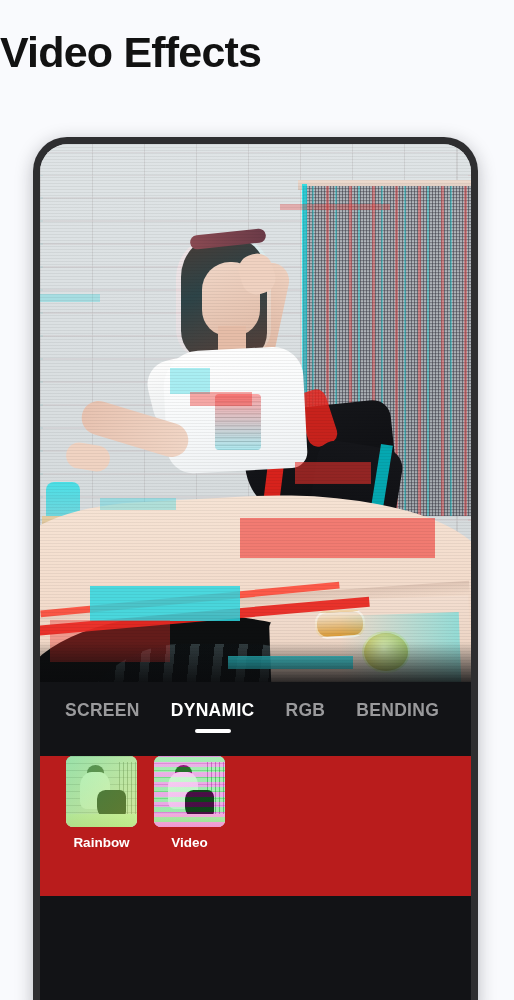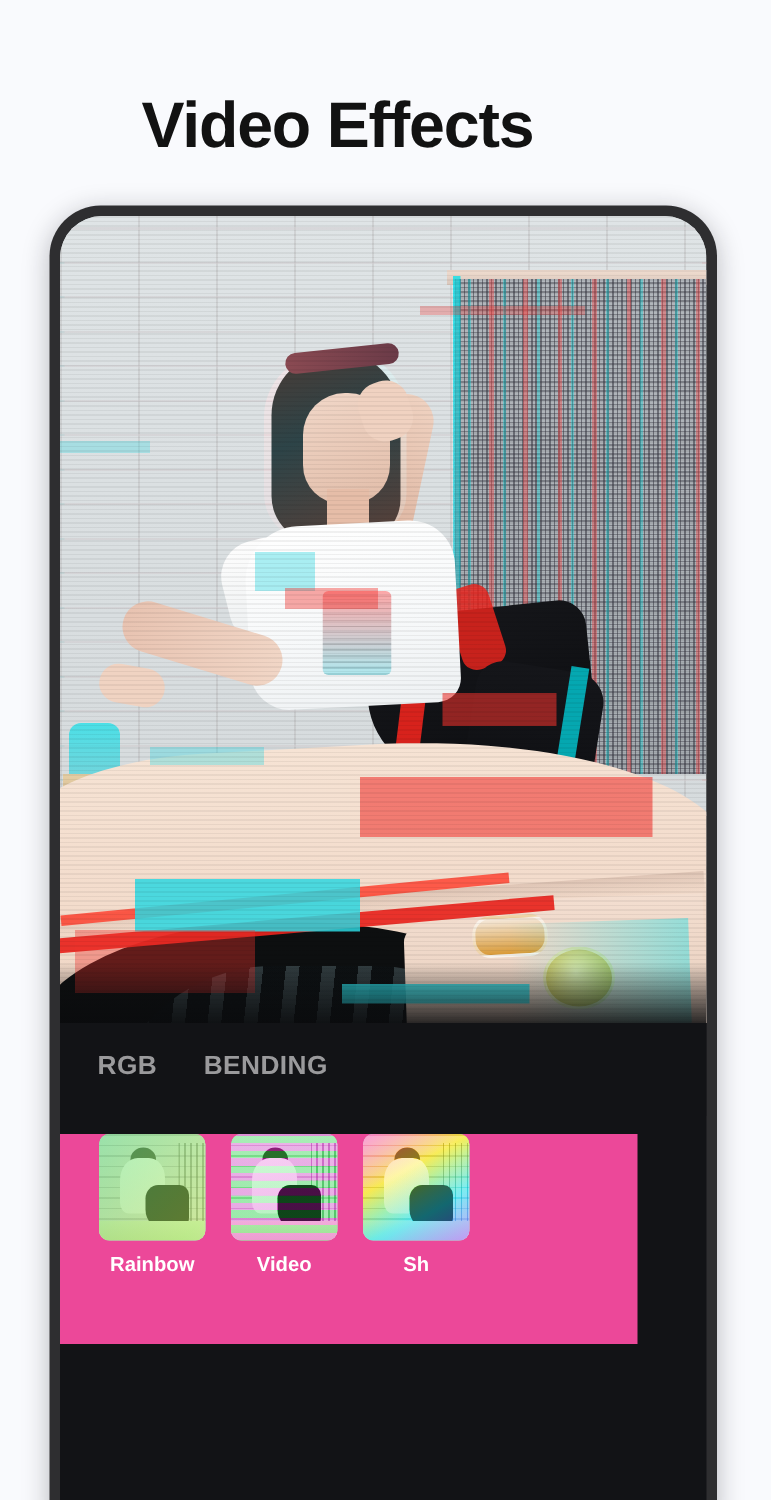--- a/index.html
+++ b/index.html
@@ -6,22 +6,22 @@
   body{
     width:514px;height:1000px;overflow:hidden;
     background:#f9fafd;
     font-family:"Liberation Sans",sans-serif;
     -webkit-font-smoothing:antialiased;
   }
   .page{position:relative;width:514px;height:1000px;}
 
   
   .page-title{
-    position:absolute;left:0;top:60px;width:450px;
-    text-align:center;
+    position:absolute;left:0;top:28px;width:450px;
+    text-align:left;
     font-size:43px;font-weight:bold;
     letter-spacing:-0.8px;
     color:#121212;
     font-family:"Liberation Sans",sans-serif;
   }
 
   
   .phone{
     position:absolute;left:33px;top:137px;
     width:445px;height:900px;
@@ -321,22 +321,22 @@
     color:#9a9a9c;white-space:nowrap;cursor:pointer;
   }
   .tab.active{color:#ffffff;}
   .tab.active .underline{
     position:absolute;left:50%;transform:translateX(-50%);
     bottom:-12px;width:36px;height:4px;border-radius:2px;background:#ffffff;
   }
 
   
   .effects{
-    position:absolute;left:0;top:612px;width:385px;height:140px;
-    background:#ec4899;overflow:hidden;
+    position:absolute;left:0;top:612px;width:431px;height:140px;
+    background:#b91c1c;overflow:hidden;
   }
   .effects-row{display:flex;align-items:flex-start;padding-left:26px;}
   .effect{
     width:71px;margin-right:17px;flex:0 0 auto;
     display:flex;flex-direction:column;align-items:center;cursor:pointer;
   }
   .thumb-wrap{
     width:71px;height:71px;border-radius:9px;
     padding:0;box-sizing:border-box;
     display:flex;align-items:center;justify-content:center;
@@ -510,21 +510,28 @@
           <div class="g g10"></div>
 
           <div class="scanlines"></div>
           <div class="preview-fade"></div>
         </div>
       </div>
 
       <div class="tabbar">
         <div class="tabs-scroll">
 
-
+          <div class="tab">
+            <span>SCREEN</span>
+          </div>
+
+          <div class="tab active">
+            <span>DYNAMIC</span>
+            <span class="underline"></span>
+          </div>
 
 
           <div class="tab">
             <span>RGB</span>
           </div>
 
           <div class="tab">
             <span>BENDING</span>
           </div>
 
@@ -565,36 +572,19 @@
                   <div class="mini-hood"></div>
                   <div class="tint-wave"></div>
                   <div class="tint-wave2"></div>
                 </div>
               </div>
             </div>
             <div class="effect-label">Video</div>
           </div>
 
 
-          <div class="effect">
-            <div class="thumb-wrap">
-              <div class="thumb">
-                <div class="mini">
-                  <div class="mini-wall"></div>
-                  <div class="mini-gate"></div>
-                  <div class="mini-head"></div>
-                  <div class="mini-body"></div>
-                  <div class="mini-legs"></div>
-                  <div class="mini-hood"></div>
-                  <div class="tint-sh"></div>
-                  <div class="tint-sh2"></div>
-                </div>
-              </div>
-            </div>
-            <div class="effect-label">Sh</div>
-          </div>
 
         </div>
       </div>
 
     </div>
   </div>
 </div>
 
 </body></html>

